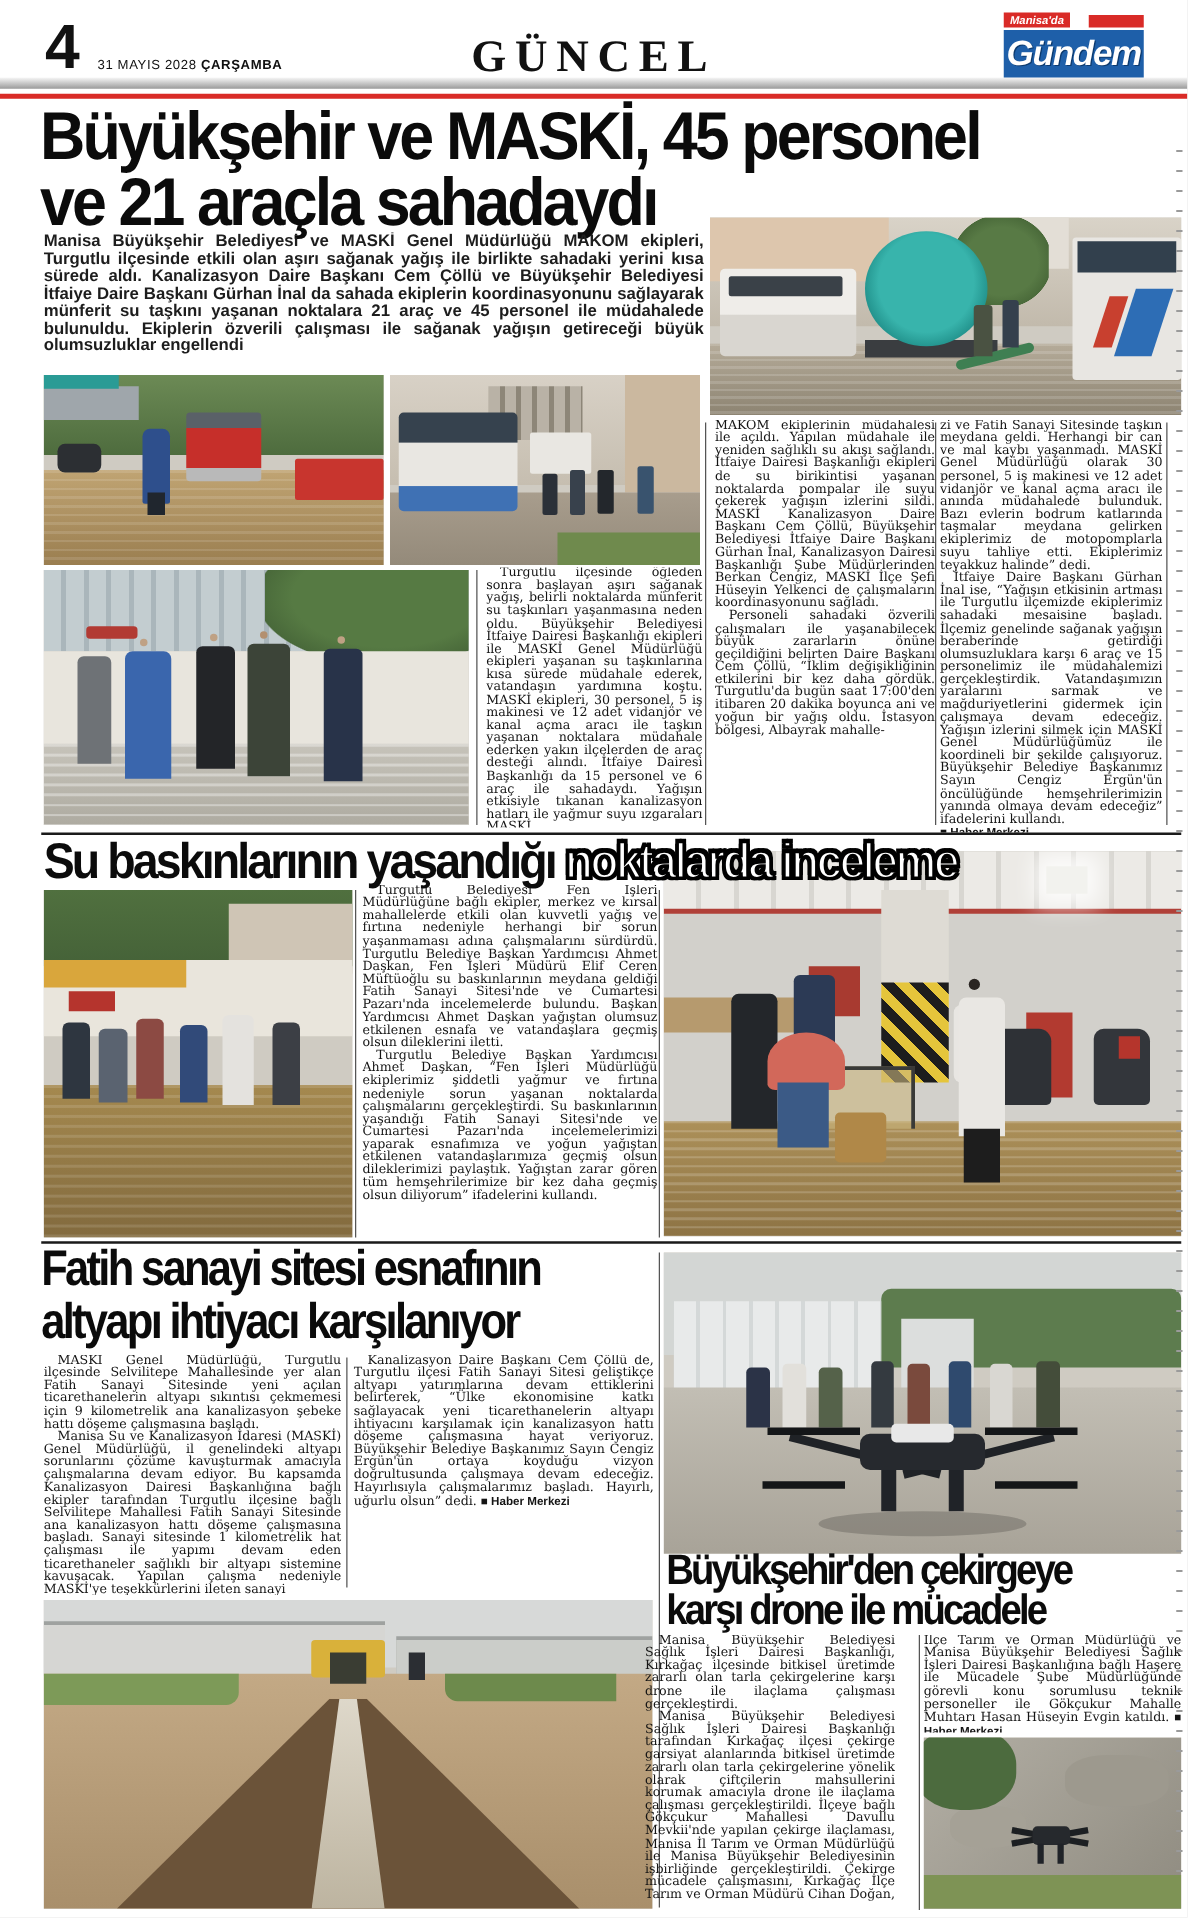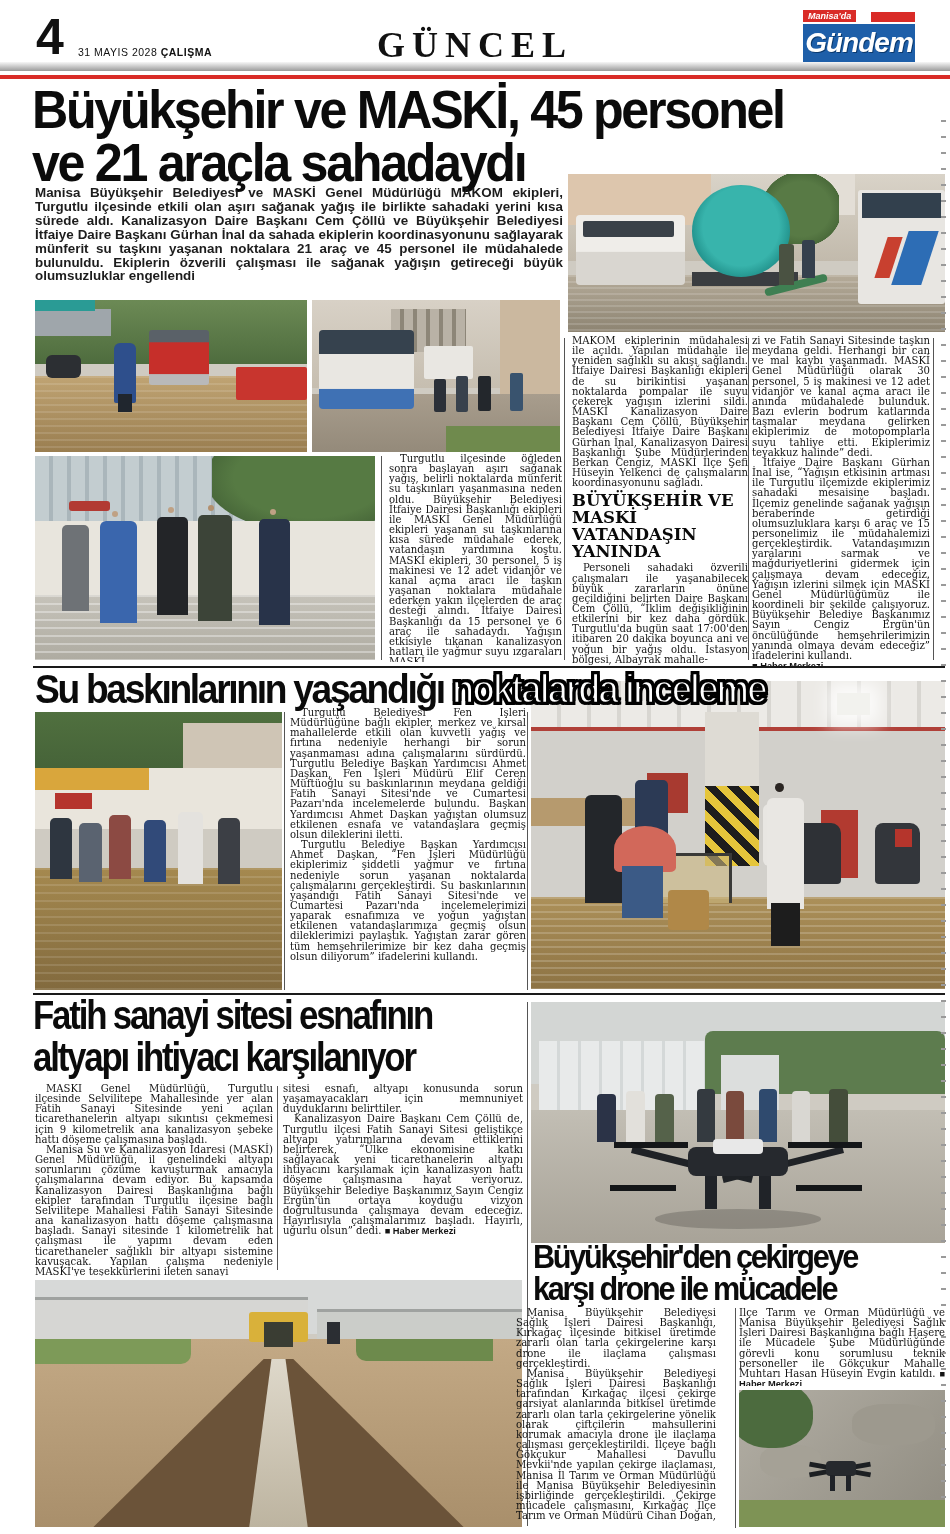--- a/index.html
+++ b/index.html
@@ -42,21 +42,21 @@
           background:repeating-linear-gradient(to bottom,#9a9a9a 0 2px,transparent 2px 16px);}
 </style>
 </head>
 <body>
 
 <div class="page">
 
   <div class="abs pagenum" style="left:36px;top:12px;">4</div>
   <div class="abs dateline" style="left:78px;top:46px;">
     <span>31 MAYIS 2028</span>
-    <b>ÇALIŞMA</b>
+    <b>ÇARŞAMBA</b>
   </div>
   <div class="abs" style="left:803px;top:10px;width:112px;height:56px;">
     <div class="abs logo-top" style="left:0;top:0;">Manisa'da</div>
     <i class="s" style="right:0;top:2px;width:44px;height:10px;background:#d92b27;"></i>
     <div class="abs logo-main" style="left:0;top:14px;width:112px;height:40px;">Gündem</div>
   </div>
 
   <div class="abs section" style="left:0;right:0;top:24px;">GÜNCEL</div>
 
   <div class="abs grayband" style="left:0;top:62px;width:950px;height:9px;"></div>
@@ -127,21 +127,20 @@
     <i class="s" style="left:39%;top:25%;width:6px;height:6px;border-radius:50%;background:#bfa184;"></i>
     <i class="s" style="left:51%;top:24%;width:6px;height:6px;border-radius:50%;background:#b3906f;"></i>
     <i class="s" style="left:69%;top:26%;width:6px;height:6px;border-radius:50%;background:#bfa184;"></i>
   </div>
 
   <div class="abs colbox" style="left:389px;top:454px;width:173px;height:208px;">
     <p class="bt ind">Turgutlu ilçesinde öğleden sonra başlayan aşırı sağanak yağış, belirli noktalarda münferit su taşkınları yaşanmasına neden oldu. Büyükşehir Belediyesi İtfaiye Dairesi Başkanlığı ekipleri ile MASKİ Genel Müdürlüğü ekipleri yaşanan su taşkınlarına kısa sürede müdahale ederek, vatandaşın yardımına koştu. MASKİ ekipleri, 30 personel, 5 iş makinesi ve 12 adet vidanjör ve kanal açma aracı ile taşkın yaşanan noktalara müdahale ederken yakın ilçelerden de araç desteği alındı. İtfaiye Dairesi Başkanlığı da 15 personel ve 6 araç ile sahadaydı. Yağışın etkisiyle tıkanan kanalizasyon hatları ile yağmur suyu ızgaraları MASKİ</p>
   </div>
   <div class="abs colbox" style="left:572px;top:336px;width:176px;height:330px;">
     <p class="bt">MAKOM ekiplerinin müdahalesi ile açıldı. Yapılan müdahale ile yeniden sağlıklı su akışı sağlandı. İtfaiye Dairesi Başkanlığı ekipleri de su birikintisi yaşanan noktalarda pompalar ile suyu çekerek yağışın izlerini sildi. MASKİ Kanalizasyon Daire Başkanı Cem Çöllü, Büyükşehir Belediyesi İtfaiye Daire Başkanı Gürhan İnal, Kanalizasyon Dairesi Başkanlığı Şube Müdürlerinden Berkan Cengiz, MASKİ İlçe Şefi Hüseyin Yelkenci de çalışmaların koordinasyonunu sağladı.</p>
-    <div class="subhead" style="font-size:16.5px;line-height:17px;">BÜYÜKŞEHİR VE MASKİ VATANDAŞIN YANINDA</div>
     <p class="bt ind">Personeli sahadaki özverili çalışmaları ile yaşanabilecek büyük zararların önüne geçildiğini belirten Daire Başkanı Cem Çöllü, “İklim değişikliğinin etkilerini bir kez daha gördük. Turgutlu'da bugün saat 17:00'den itibaren 20 dakika boyunca ani ve yoğun bir yağış oldu. İstasyon bölgesi, Albayrak mahalle-</p>
   </div>
   <div class="abs colbox" style="left:752px;top:336px;width:178px;height:330px;">
     <p class="bt">zi ve Fatih Sanayi Sitesinde taşkın meydana geldi. Herhangi bir can ve mal kaybı yaşanmadı. MASKİ Genel Müdürlüğü olarak 30 personel, 5 iş makinesi ve 12 adet vidanjör ve kanal açma aracı ile anında müdahalede bulunduk. Bazı evlerin bodrum katlarında taşmalar meydana gelirken ekiplerimiz de motopomplarla suyu tahliye etti. Ekiplerimiz teyakkuz halinde” dedi.</p>
     <p class="bt ind">İtfaiye Daire Başkanı Gürhan İnal ise, “Yağışın etkisinin artması ile Turgutlu ilçemizde ekiplerimiz sahadaki mesaisine başladı. İlçemiz genelinde sağanak yağışın beraberinde getirdiği olumsuzluklara karşı 6 araç ve 15 personelimiz ile müdahalemizi gerçekleştirdik. Vatandaşımızın yaralarını sarmak ve mağduriyetlerini gidermek için çalışmaya devam edeceğiz. Yağışın izlerini silmek için MASKİ Genel Müdürlüğümüz ile koordineli bir şekilde çalışıyoruz. Büyükşehir Belediye Başkanımız Sayın Cengiz Ergün'ün öncülüğünde hemşehrilerimizin yanında olmaya devam edeceğiz” ifadelerini kullandı.</p>
     <div class="byl">■ Haber Merkezi</div>
   </div>
 
   <div class="vr" style="left:381px;top:456px;height:204px;"></div>
   <div class="vr" style="left:564px;top:338px;height:322px;"></div>
@@ -232,21 +231,20 @@
     <i class="s" style="left:44%;top:57%;width:12%;height:6%;background:#e8e8e8;border-radius:4px;"></i>
     <i class="s" style="left:42%;top:72%;width:3%;height:14%;background:#202328;"></i>
     <i class="s" style="left:55%;top:72%;width:3%;height:14%;background:#202328;"></i>
   </div>
 
   <div class="abs colbox" style="left:35px;top:1084px;width:238px;height:192px;">
     <p class="bt ind">MASKİ Genel Müdürlüğü, Turgutlu ilçesinde Selvilitepe Mahallesinde yer alan Fatih Sanayi Sitesinde yeni açılan ticarethanelerin altyapı sıkıntısı çekmemesi için 9 kilometrelik ana kanalizasyon şebeke hattı döşeme çalışmasına başladı.</p>
     <p class="bt ind">Manisa Su ve Kanalizasyon İdaresi (MASKİ) Genel Müdürlüğü, il genelindeki altyapı sorunlarını çözüme kavuşturmak amacıyla çalışmalarına devam ediyor. Bu kapsamda Kanalizasyon Dairesi Başkanlığına bağlı ekipler tarafından Turgutlu ilçesine bağlı Selvilitepe Mahallesi Fatih Sanayi Sitesinde ana kanalizasyon hattı döşeme çalışmasına başladı. Sanayi sitesinde 1 kilometrelik hat çalışması ile yapımı devam eden ticarethaneler sağlıklı bir altyapı sistemine kavuşacak. Yapılan çalışma nedeniyle MASKİ'ye teşekkürlerini ileten sanayi</p>
   </div>
   <div class="abs colbox" style="left:283px;top:1084px;width:240px;height:192px;">
-    <p class="bt">sitesi esnafı, altyapı konusunda sorun yaşamayacakları için memnuniyet duyduklarını belirttiler.</p>
     <p class="bt ind"><span>Kanalizasyon Daire Başkanı Cem Çöllü de, Turgutlu ilçesi Fatih Sanayi Sitesi geliştikçe altyapı yatırımlarına devam ettiklerini belirterek, “Ülke ekonomisine katkı sağlayacak yeni ticarethanelerin altyapı ihtiyacını karşılamak için kanalizasyon hattı döşeme çalışmasına hayat veriyoruz. Büyükşehir Belediye Başkanımız Sayın Cengiz Ergün'ün ortaya koyduğu vizyon doğrultusunda çalışmaya devam edeceğiz. Hayırlısıyla çalışmalarımız başladı. Hayırlı, uğurlu olsun” dedi.</span> <b class="byl">■ Haber Merkezi</b></p>
   </div>
 
   <div class="vr" style="left:277px;top:1086px;height:184px;"></div>
   <div class="vr" style="left:527px;top:1002px;height:524px;"></div>
 
   <div class="ph" style="left:35px;top:1280px;width:487px;height:247px;">
     <i class="s" style="left:0;top:0;width:100%;height:22%;background:#d7d9d8;"></i>
     <i class="s" style="left:0;top:8%;width:56%;height:18%;background:#d6d6d3;box-shadow:0 -3px 0 #9fa2a0;"></i>
     <i class="s" style="right:0;top:13%;width:42%;height:14%;background:#cbcdc9;box-shadow:0 -3px 0 #9fa2a0;"></i>

